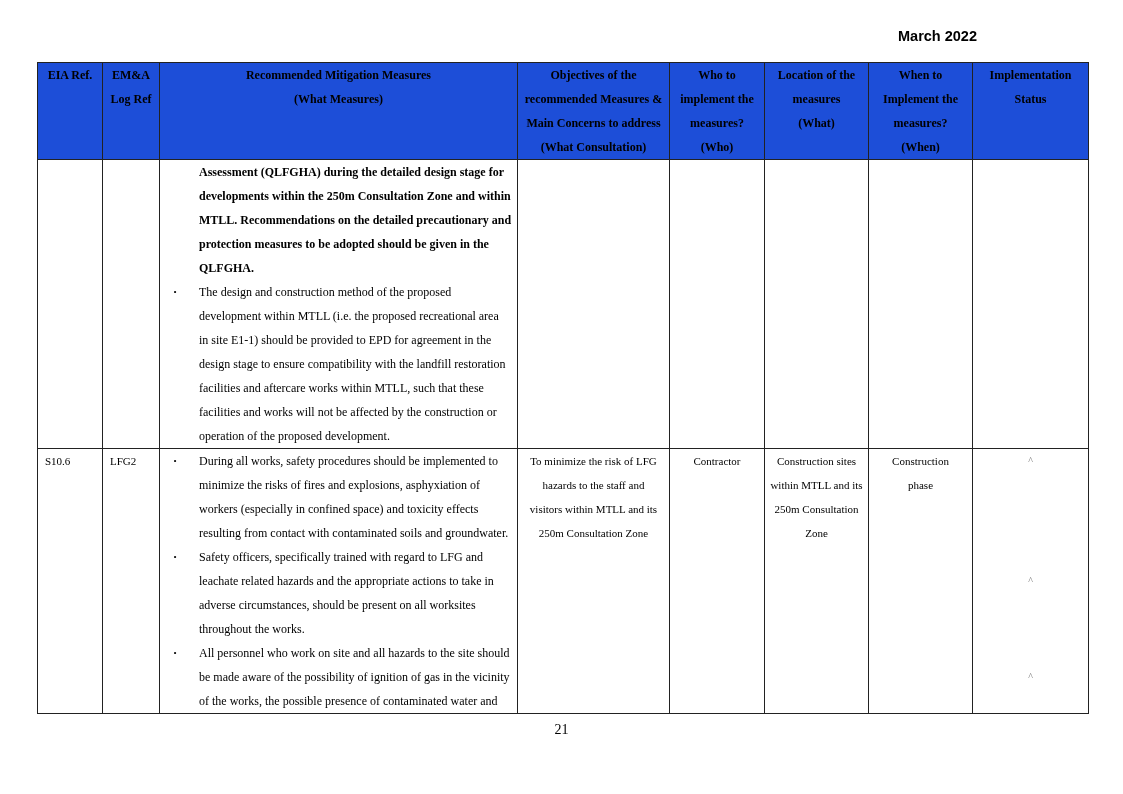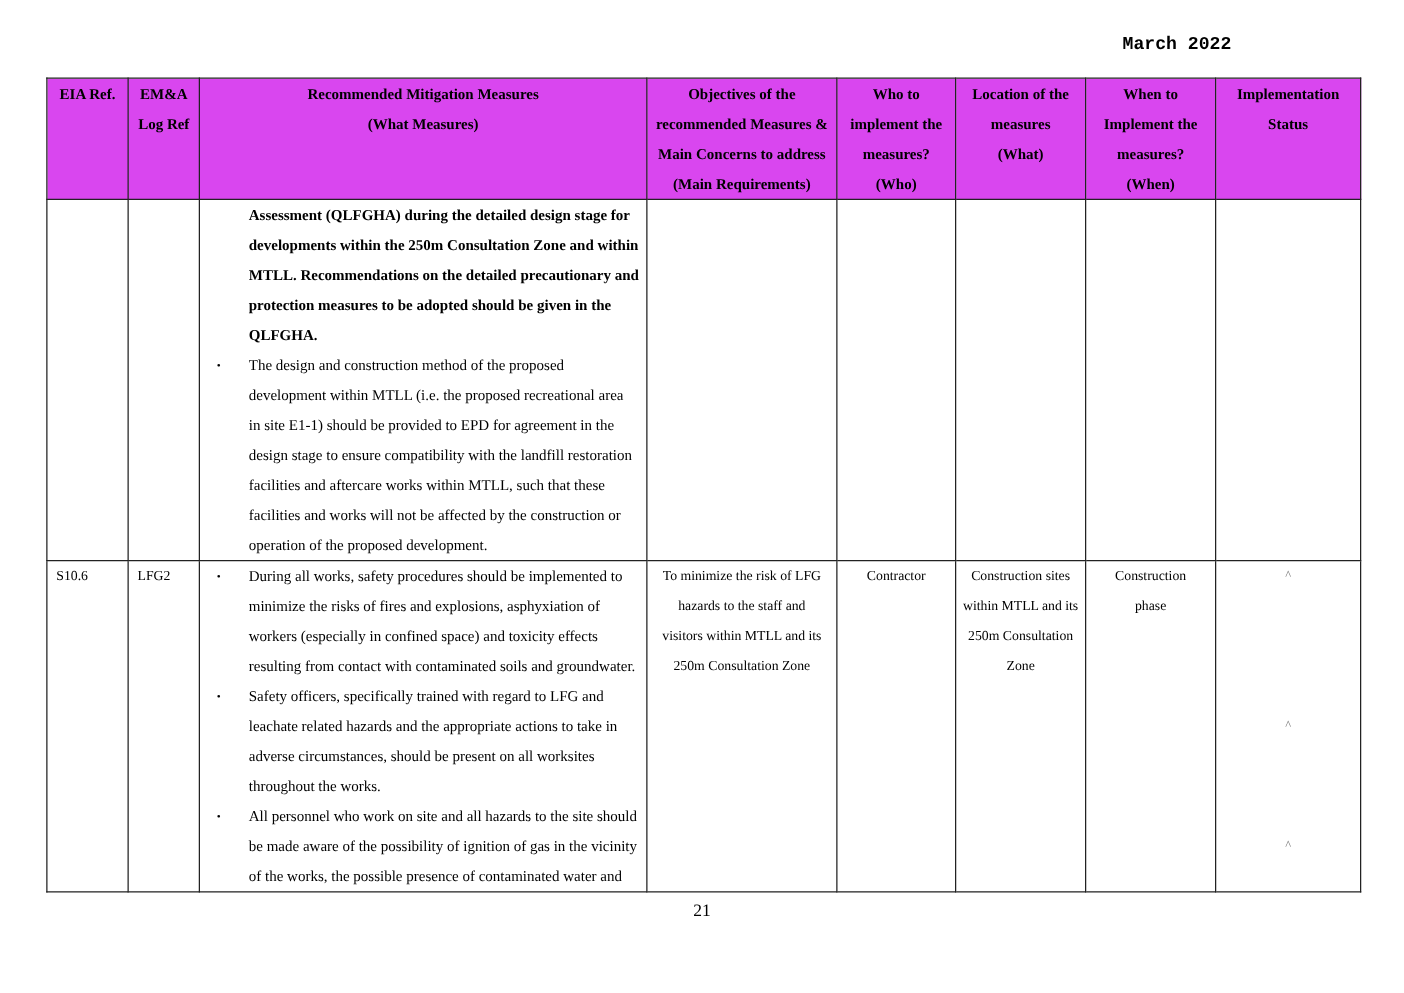--- a/index.html
+++ b/index.html
@@ -2,21 +2,21 @@
 <html><head>
 <meta charset="utf-8">
 <style>
   html, body { margin: 0; padding: 0; background: #ffffff; }
   body { width: 1123px; height: 794px; position: relative; overflow: hidden; }
   .doc-header {
     position: absolute; left: 49px; top: 28px; width: 1040px; height: 20px;
     font-family: "Liberation Sans", sans-serif; font-weight: bold; font-size: 14.5px; color: #000;
   }
   .doc-title { position: absolute; left: 0; top: 0; white-space: nowrap; }
-  .doc-date { position: absolute; left: 849px; top: 0; white-space: nowrap; font-family: Liberation Mono, monospace; }
+  .doc-date { position: absolute; left: 849px; top: 0; white-space: nowrap; }
 
   table.schedule {
     position: absolute; left: 37px; top: 62px;
     border-collapse: collapse; table-layout: fixed;
     width: 1051px;
     font-family: "Liberation Serif", serif; color: #000;
   }
   table.schedule col.c1 { width: 65px; }
   table.schedule col.c2 { width: 57px; }
   table.schedule col.c3 { width: 358px; }
@@ -24,21 +24,21 @@
   table.schedule col.c5 { width: 95px; }
   table.schedule col.c6 { width: 104px; }
   table.schedule col.c7 { width: 104px; }
   table.schedule col.c8 { width: 116px; }
 
   table.schedule th, table.schedule td {
     border: 1px solid #222; vertical-align: top; padding: 0;
   }
   table.schedule { border: 1.5px solid #222; }
   thead th {
-    background: #d946ef; font-weight: bold; font-size: 12px;
+    background: #1d4ed8; font-weight: bold; font-size: 12px;
     text-align: center; line-height: 24px; height: 96px; padding-top: 0;
   }
   thead th .hl { display: block; }
 
   tbody td { font-size: 12px; line-height: 24px; }
   tbody td.ref { padding-left: 7px; font-size: 11px; padding-top: 0; margin-top: 32px; }
   tbody td.center { text-align: center; font-size: 11px; }
   tbody td.measures { padding-left: 10px; padding-right: 4px; }
   .bullet-item { position: relative; padding-left: 29px; }
   .bullet-item .dot {
@@ -83,21 +83,21 @@
           <span class="hl">Log Ref</span>
         </th>
         <th>
           <span class="hl">Recommended Mitigation Measures</span>
           <span class="hl">(What Measures)</span>
         </th>
         <th>
           <span class="hl">Objectives of the</span>
           <span class="hl">recommended Measures &amp;</span>
           <span class="hl">Main Concerns to address</span>
-          <span class="hl">(Main Requirements)</span>
+          <span class="hl">(What Consultation)</span>
         </th>
         <th>
           <span class="hl">Who to</span>
           <span class="hl">implement the</span>
           <span class="hl">measures?</span>
           <span class="hl">(Who)</span>
         </th>
         <th>
           <span class="hl">Location of the</span>
           <span class="hl">measures</span>

